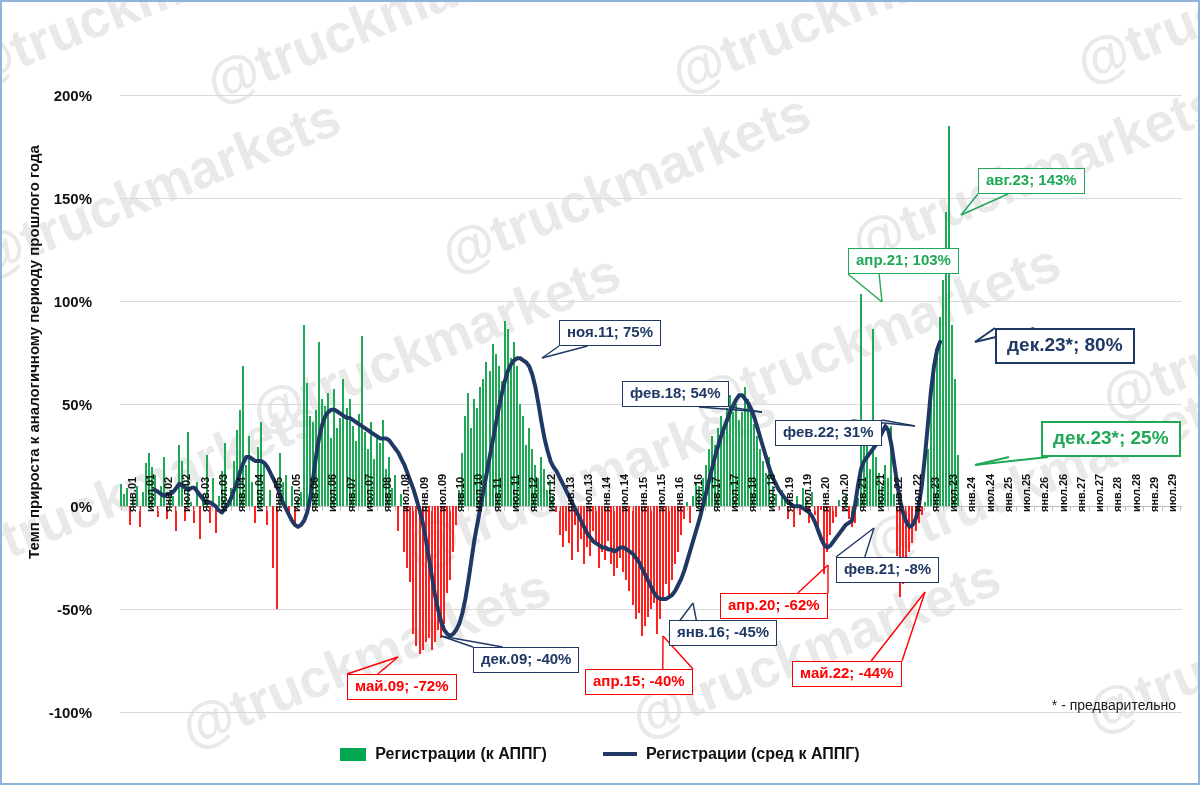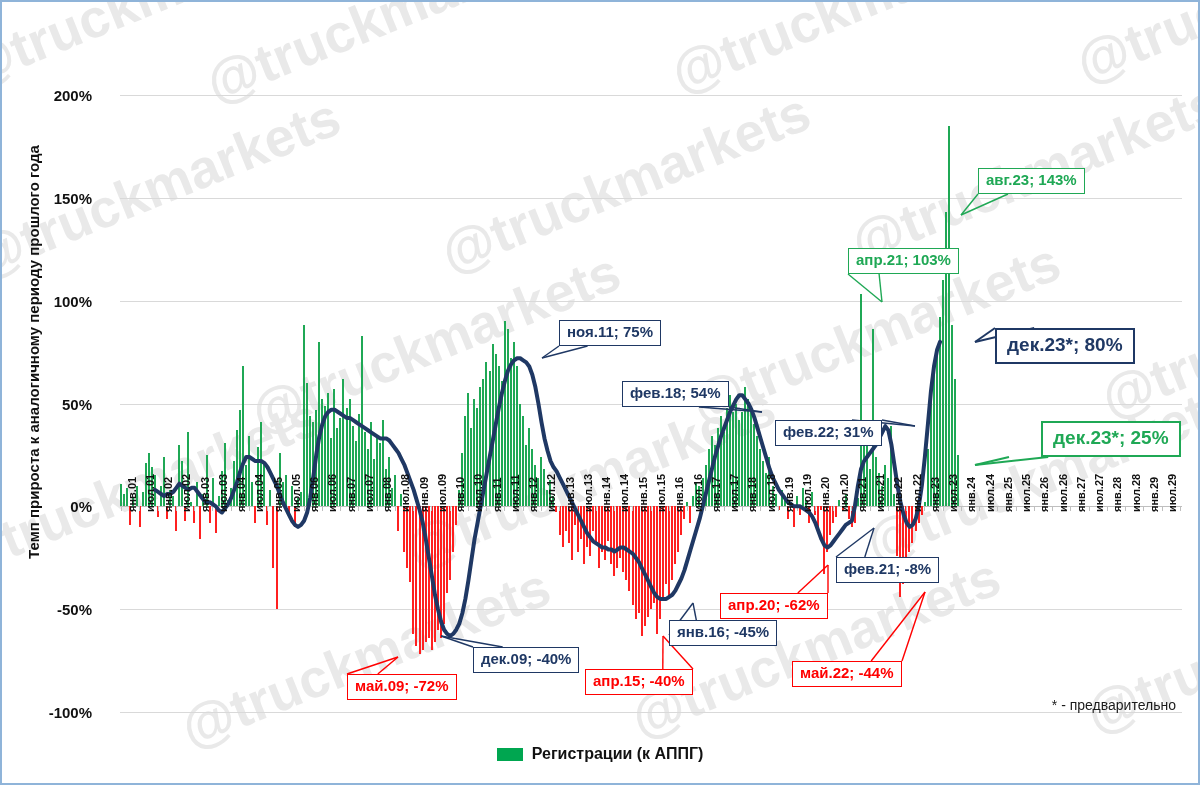--- a/index.html
+++ b/index.html
@@ -673,15 +673,19 @@
       <div class="callout red" style="left: 790px; top: 659px;">май.22; -44%</div>
     </div>
 
   <div id="footnote">* - предварительно</div>
 
   <div id="legend">
     <div class="legend-item">
       <span class="legend-swatch-bar"></span>
       <span class="legend-label">Регистрации (к АППГ)</span>
     </div>
+    <div class="legend-item">
+      <span class="legend-swatch-line"></span>
+      <span class="legend-label">Регистрации (сред к АППГ)</span>
+    </div>
   </div>
 
 </div>
 
 </body></html>

